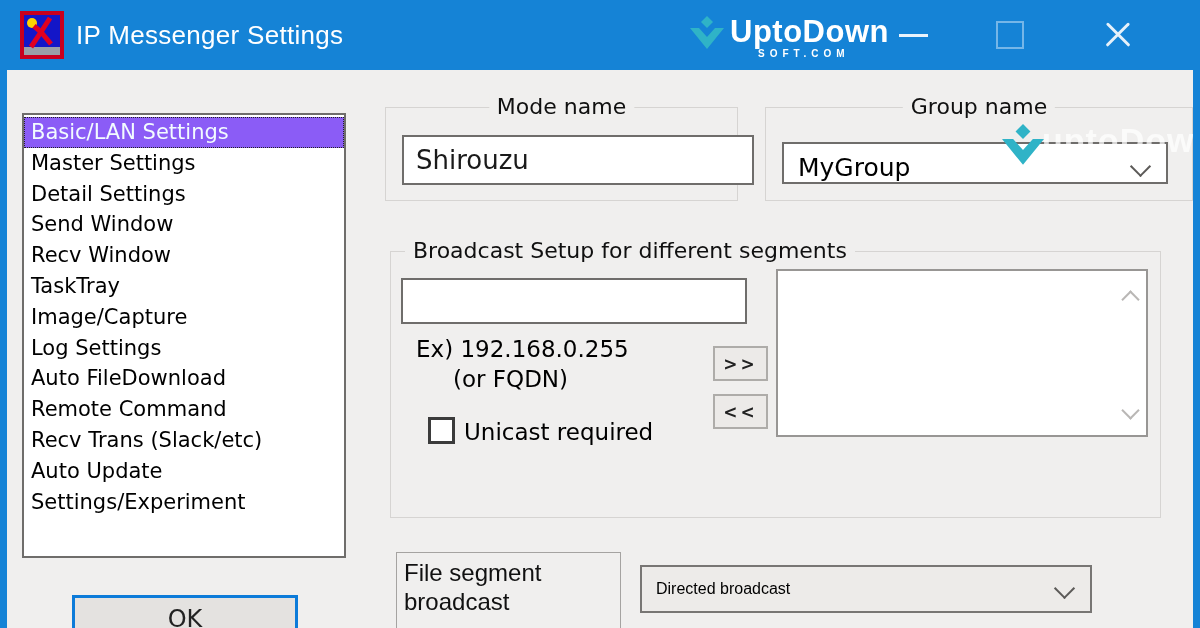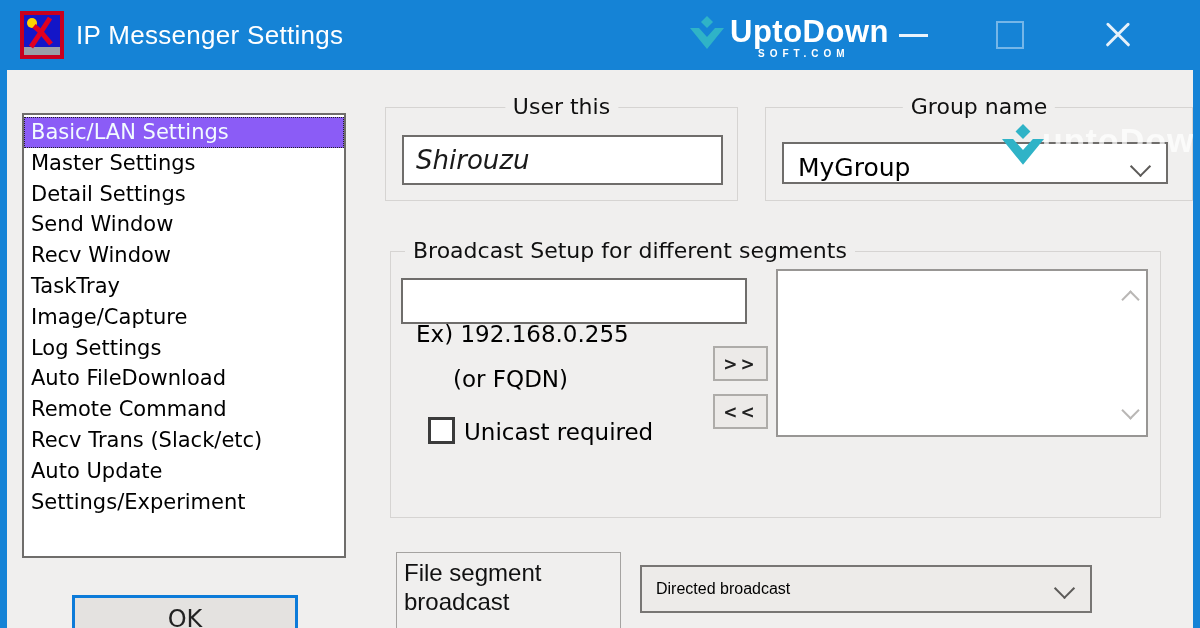--- a/index.html
+++ b/index.html
@@ -44,33 +44,33 @@
   .fs{position:absolute;border:1px solid #d6d4d2;box-sizing:border-box;}
   .fs .legend{position:absolute;top:-14px;background:#f0efee;padding:0 8px;font-size:22px;
               color:#101010;white-space:nowrap;}
   .legend.center{left:50%;transform:translateX(-50%);}
   .fs-user{left:378px;top:37px;width:353px;height:94px;}
   .fs-group{left:758px;top:37px;width:428px;height:94px;}
   .fs-bcast{left:383px;top:181px;width:771px;height:267px;}
 
   .txt-input{position:absolute;background:#fff;border:2px solid #6f6d6b;box-sizing:border-box;
              font-family:"DejaVu Sans",sans-serif;font-size:26px;color:#1a1a1a;padding:0 0 0 12px;outline:none;}
-  .user-input{left:16px;top:27px;width:321px;height:50px;font-style:italic;}
+  .user-input{left:16px;top:27px;width:352px;height:50px;}
 
   .combo{position:absolute;box-sizing:border-box;border:2px solid #6f6d6b;cursor:default;}
   .combo .val{position:absolute;left:14px;top:0;font-size:25px;white-space:nowrap;}
   .chev{position:absolute;width:13px;height:13px;border-right:2.6px solid #5c5a58;
         border-bottom:2.6px solid #5c5a58;transform:rotate(45deg);}
   .group-combo{left:16px;top:34px;width:386px;height:42px;background:#ffffff;}
   .group-combo .val{line-height:47px;}
   .group-combo .chev{right:18px;top:15px;}
 
   
   .seg-input{left:10px;top:26px;width:346px;height:46px;font-size:24px;}
-  .ex1{position:absolute;left:25px;top:69px;font-size:23px;white-space:nowrap;}
+  .ex1{position:absolute;left:25px;top:84px;font-size:23px;white-space:nowrap;}
   .ex2{position:absolute;left:62px;top:114px;font-size:23px;white-space:nowrap;}
   .mv-btn{position:absolute;left:322px;width:55px;height:35px;background:#eceae8;border:2px solid #aeaca9;
           box-sizing:border-box;font-size:17px;font-weight:bold;letter-spacing:3px;text-align:center;
           padding-top:6px;color:#222;cursor:default;}
   .mv-add{top:94px;} .mv-rem{top:142px;}
   .seg-list{position:absolute;left:385px;top:17px;width:372px;height:168px;background:#ffffff;
             border:2px solid #989694;box-sizing:border-box;}
   .sb-chev{position:absolute;right:9px;width:11px;height:11px;border-right:2.4px solid #b9b7b5;
            border-bottom:2.4px solid #b9b7b5;}
   .sb-up{top:22px;transform:rotate(225deg);}
@@ -149,21 +149,21 @@
       <div class="li">Auto FileDownload</div>
       <div class="li">Remote Command</div>
       <div class="li">Recv Trans (Slack/etc)</div>
       <div class="li">Auto Update</div>
       <div class="li">Settings/Experiment</div>
     </div>
 
     <div class="ok-btn">OK</div>
 
     <div class="fs fs-user">
-      <span class="legend center">User this</span>
+      <span class="legend center">Mode name</span>
       <input class="txt-input user-input" type="text" value="Shirouzu" style="">
     </div>
 
     <div class="fs fs-group">
       <span class="legend center">Group name</span>
       <div class="combo group-combo">
         <span class="val">MyGroup</span>
         <span class="chev"></span>
       </div>
     </div>

